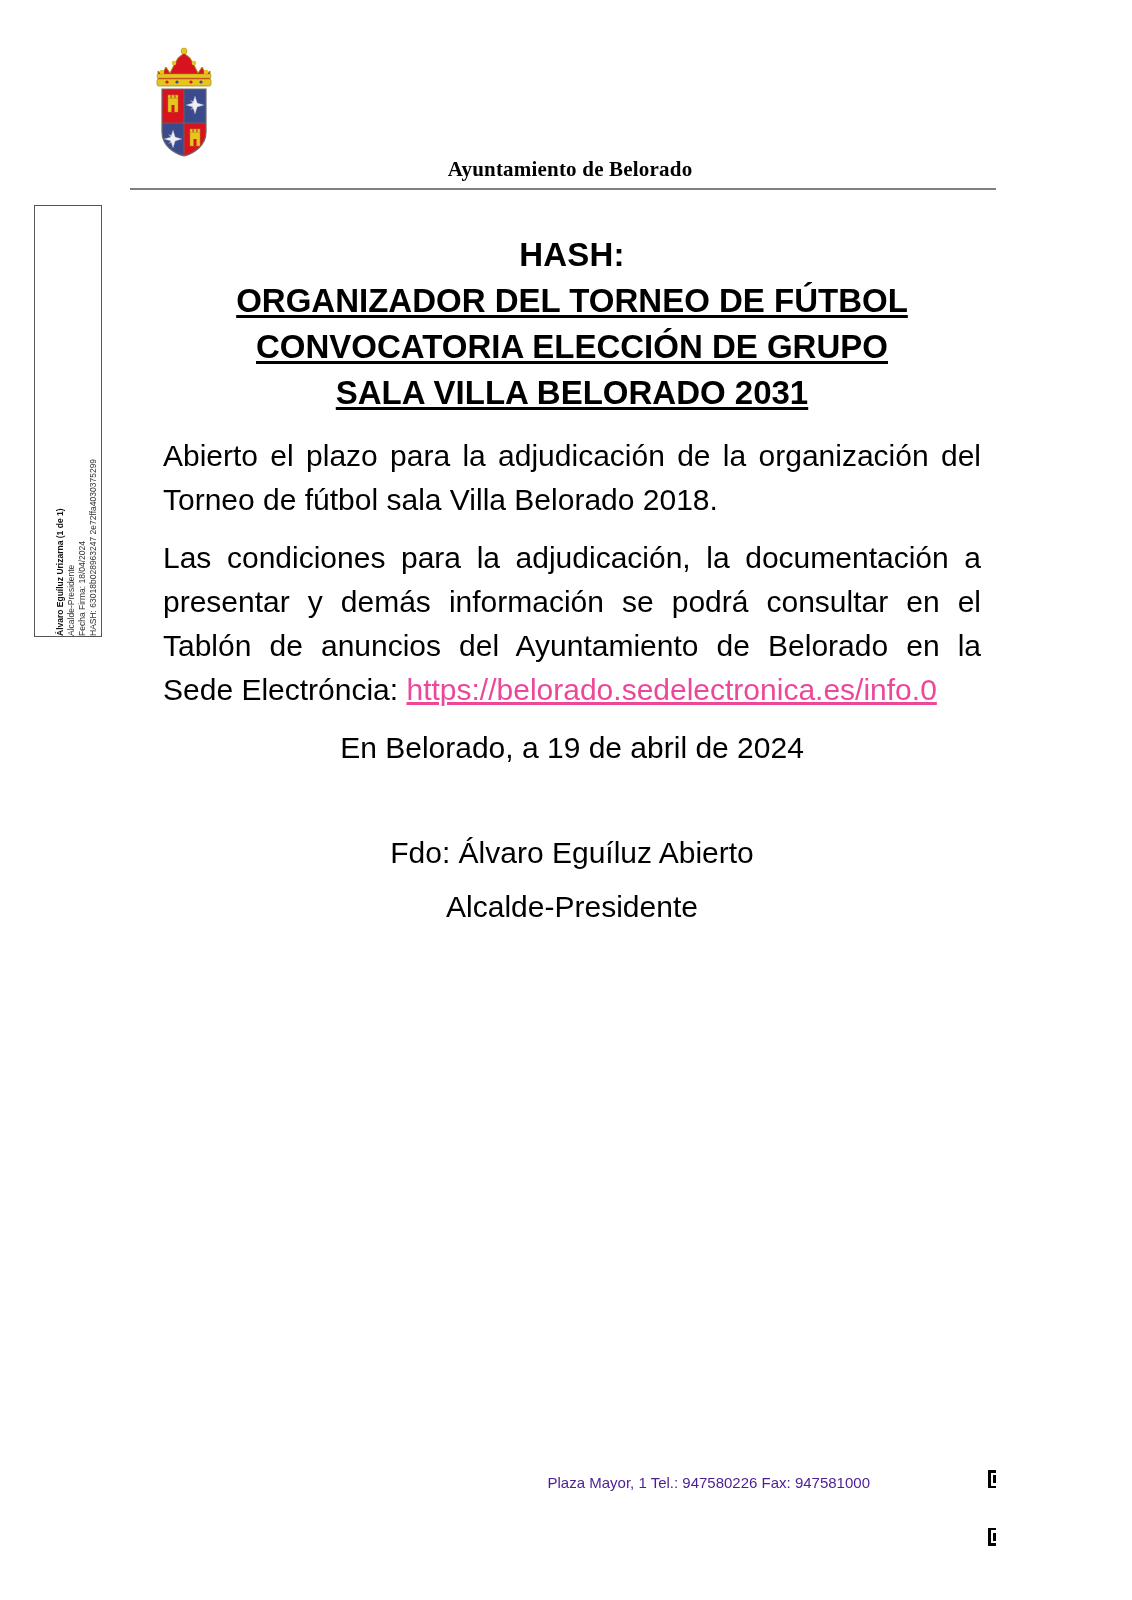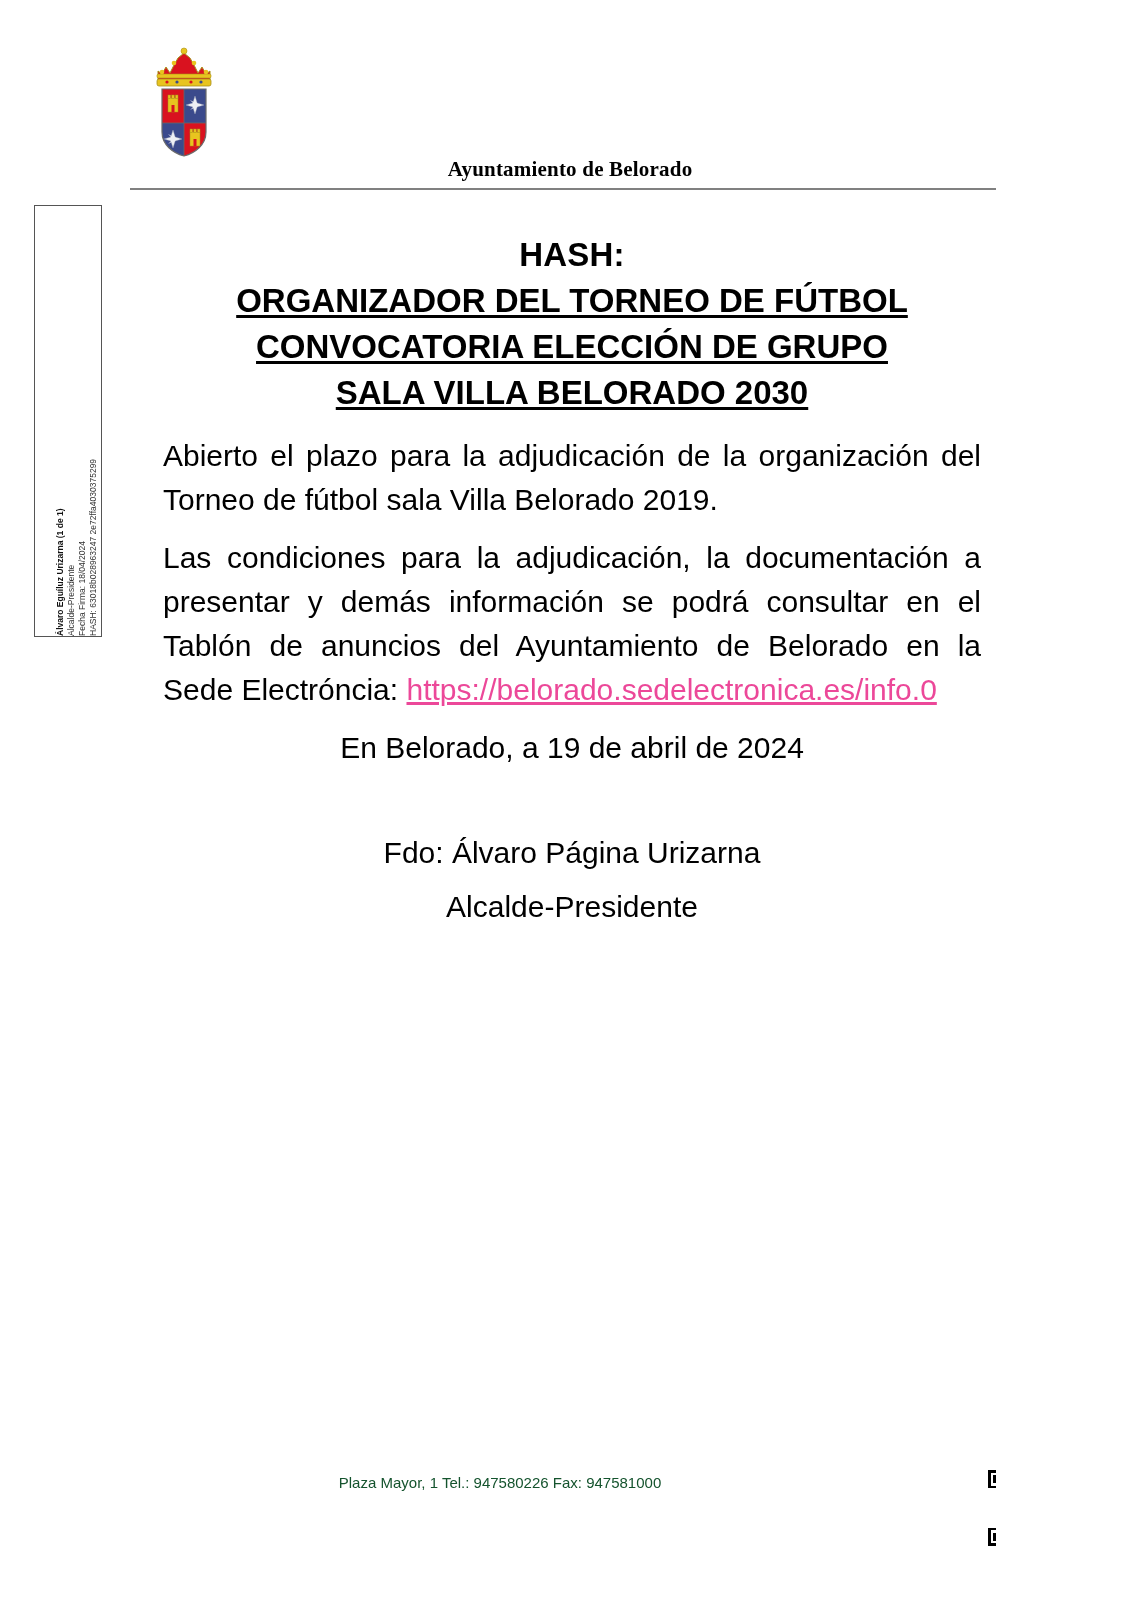--- a/index.html
+++ b/index.html
@@ -184,21 +184,22 @@
   #footer {
     position: absolute;
     left: 130px;
     top: 1470px;
     width: 740px;
     text-align: center;
   }
   .footer-line {
     font-size: 15px;
     line-height: 25px;
-    color: #14532d;
+    color: #4c1d95;
+    text-align: right;
   }
 </style>
 </head>
 <body>
 
 <div id="page">
 
   <div id="header">
 
     <div id="crest">
@@ -269,31 +270,31 @@
       <div class="sig-line">Fecha Firma: 18/04/2024</div>
       <div class="sig-line">HASH: 63018b028963247 2e72ffa4030375299</div>
     </div>
   </div>
 
   <div id="body">
 
     <div class="title-center">HASH:</div>
     <div class="title-underline">ORGANIZADOR DEL TORNEO DE FÚTBOL</div>
     <div class="title-underline">CONVOCATORIA ELECCIÓN DE GRUPO</div>
-    <div class="title-underline">SALA VILLA BELORADO 2030</div>
-
-    <p class="para" style="margin-top:18px">Abierto el plazo para la adjudicación de la organización del Torneo de fútbol sala Villa Belorado 2019.</p>
+    <div class="title-underline">SALA VILLA BELORADO 2031</div>
+
+    <p class="para" style="margin-top:18px">Abierto el plazo para la adjudicación de la organización del Torneo de fútbol sala Villa Belorado 2018.</p>
 
 
     <p class="para"><span>Las condiciones para la adjudicación, la documentación a presentar y demás información se podrá consultar en el Tablón de anuncios del Ayuntamiento de Belorado en la Sede Electróncia: </span><span class="link">https://belorado.sedelectronica.es/info.0</span></p>
 
     <p class="center-line">En Belorado, a 19 de abril de 2024</p>
 
     <div class="sign-block">
-      <p class="sign-line">Fdo: Álvaro Página Urizarna</p>
+      <p class="sign-line">Fdo: Álvaro Eguíluz Abierto</p>
       <p class="sign-line">Alcalde-Presidente</p>
     </div>
   </div>
 
   <div id="right-meta">
     <div id="right-rot">
       <div class="meta-line">Cód. Validación: 6HAK56MJMSNJ5DJD3TN46D7GL</div>
       <div class="meta-line">Verificación: https://belorado.sedelectronica.es/</div>
       <div class="meta-line">Documento firmado electrónicamente desde la plataforma esPublico Gestiona | Página 1 de 1</div>
     </div>

